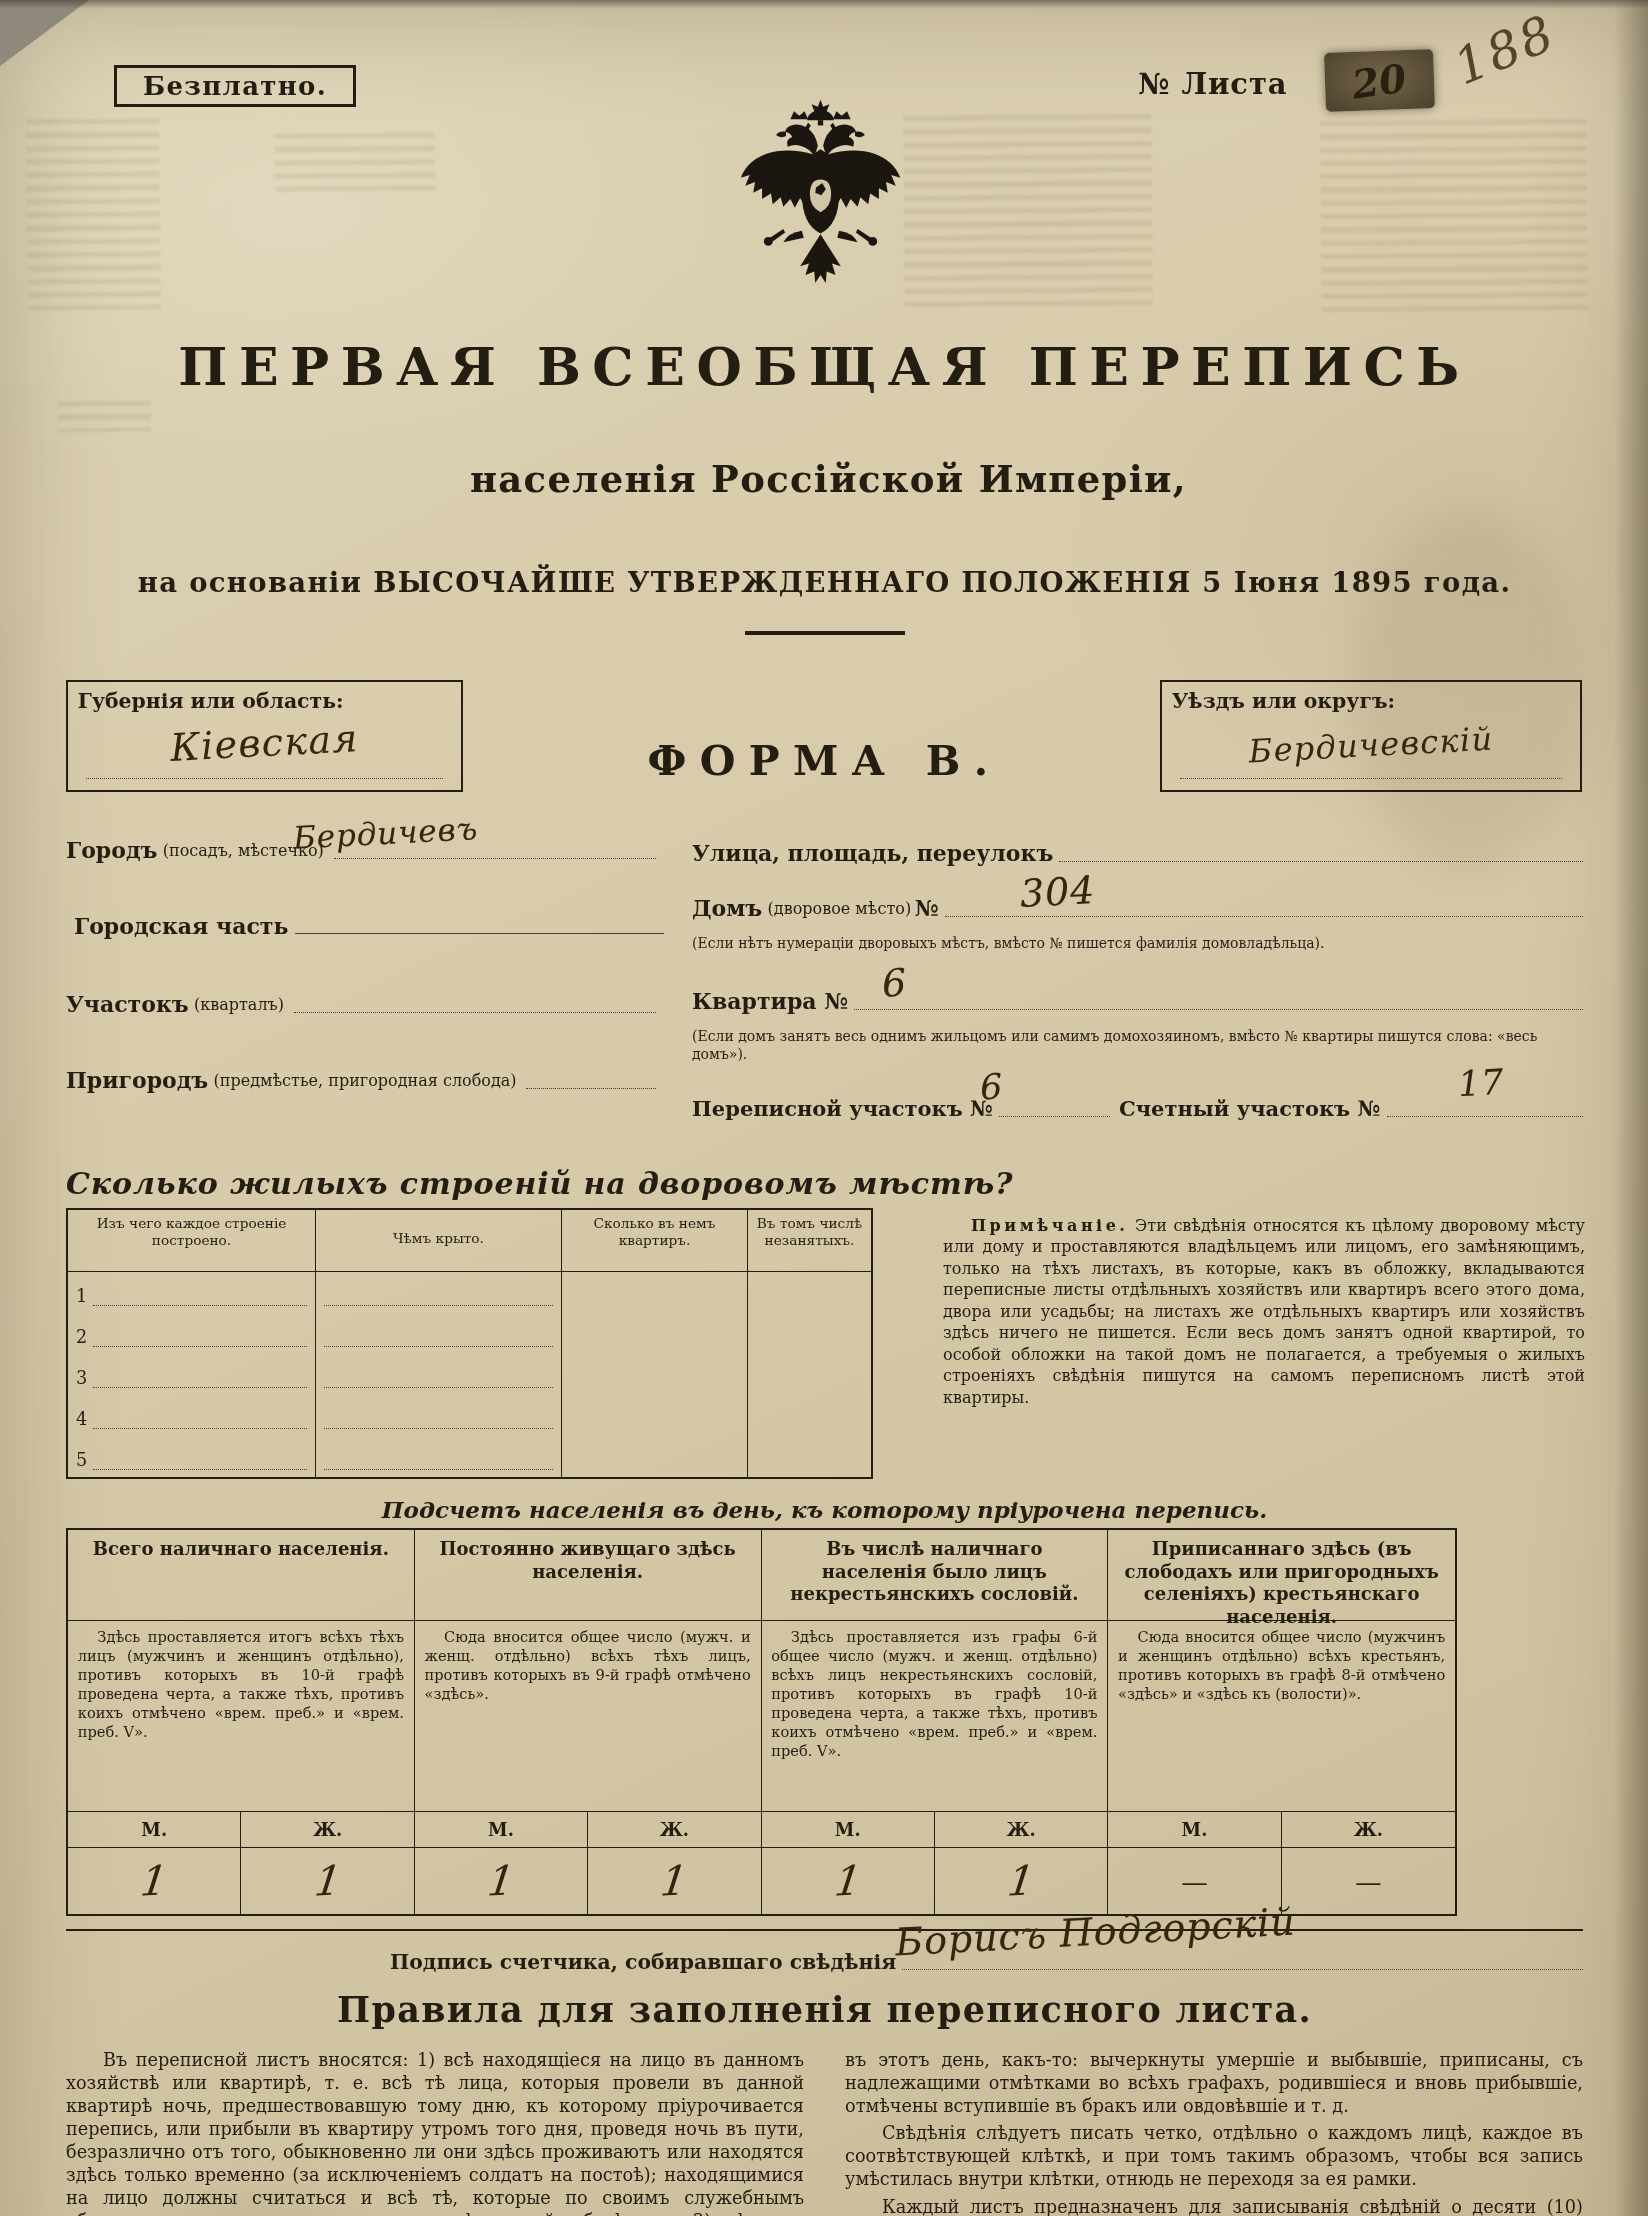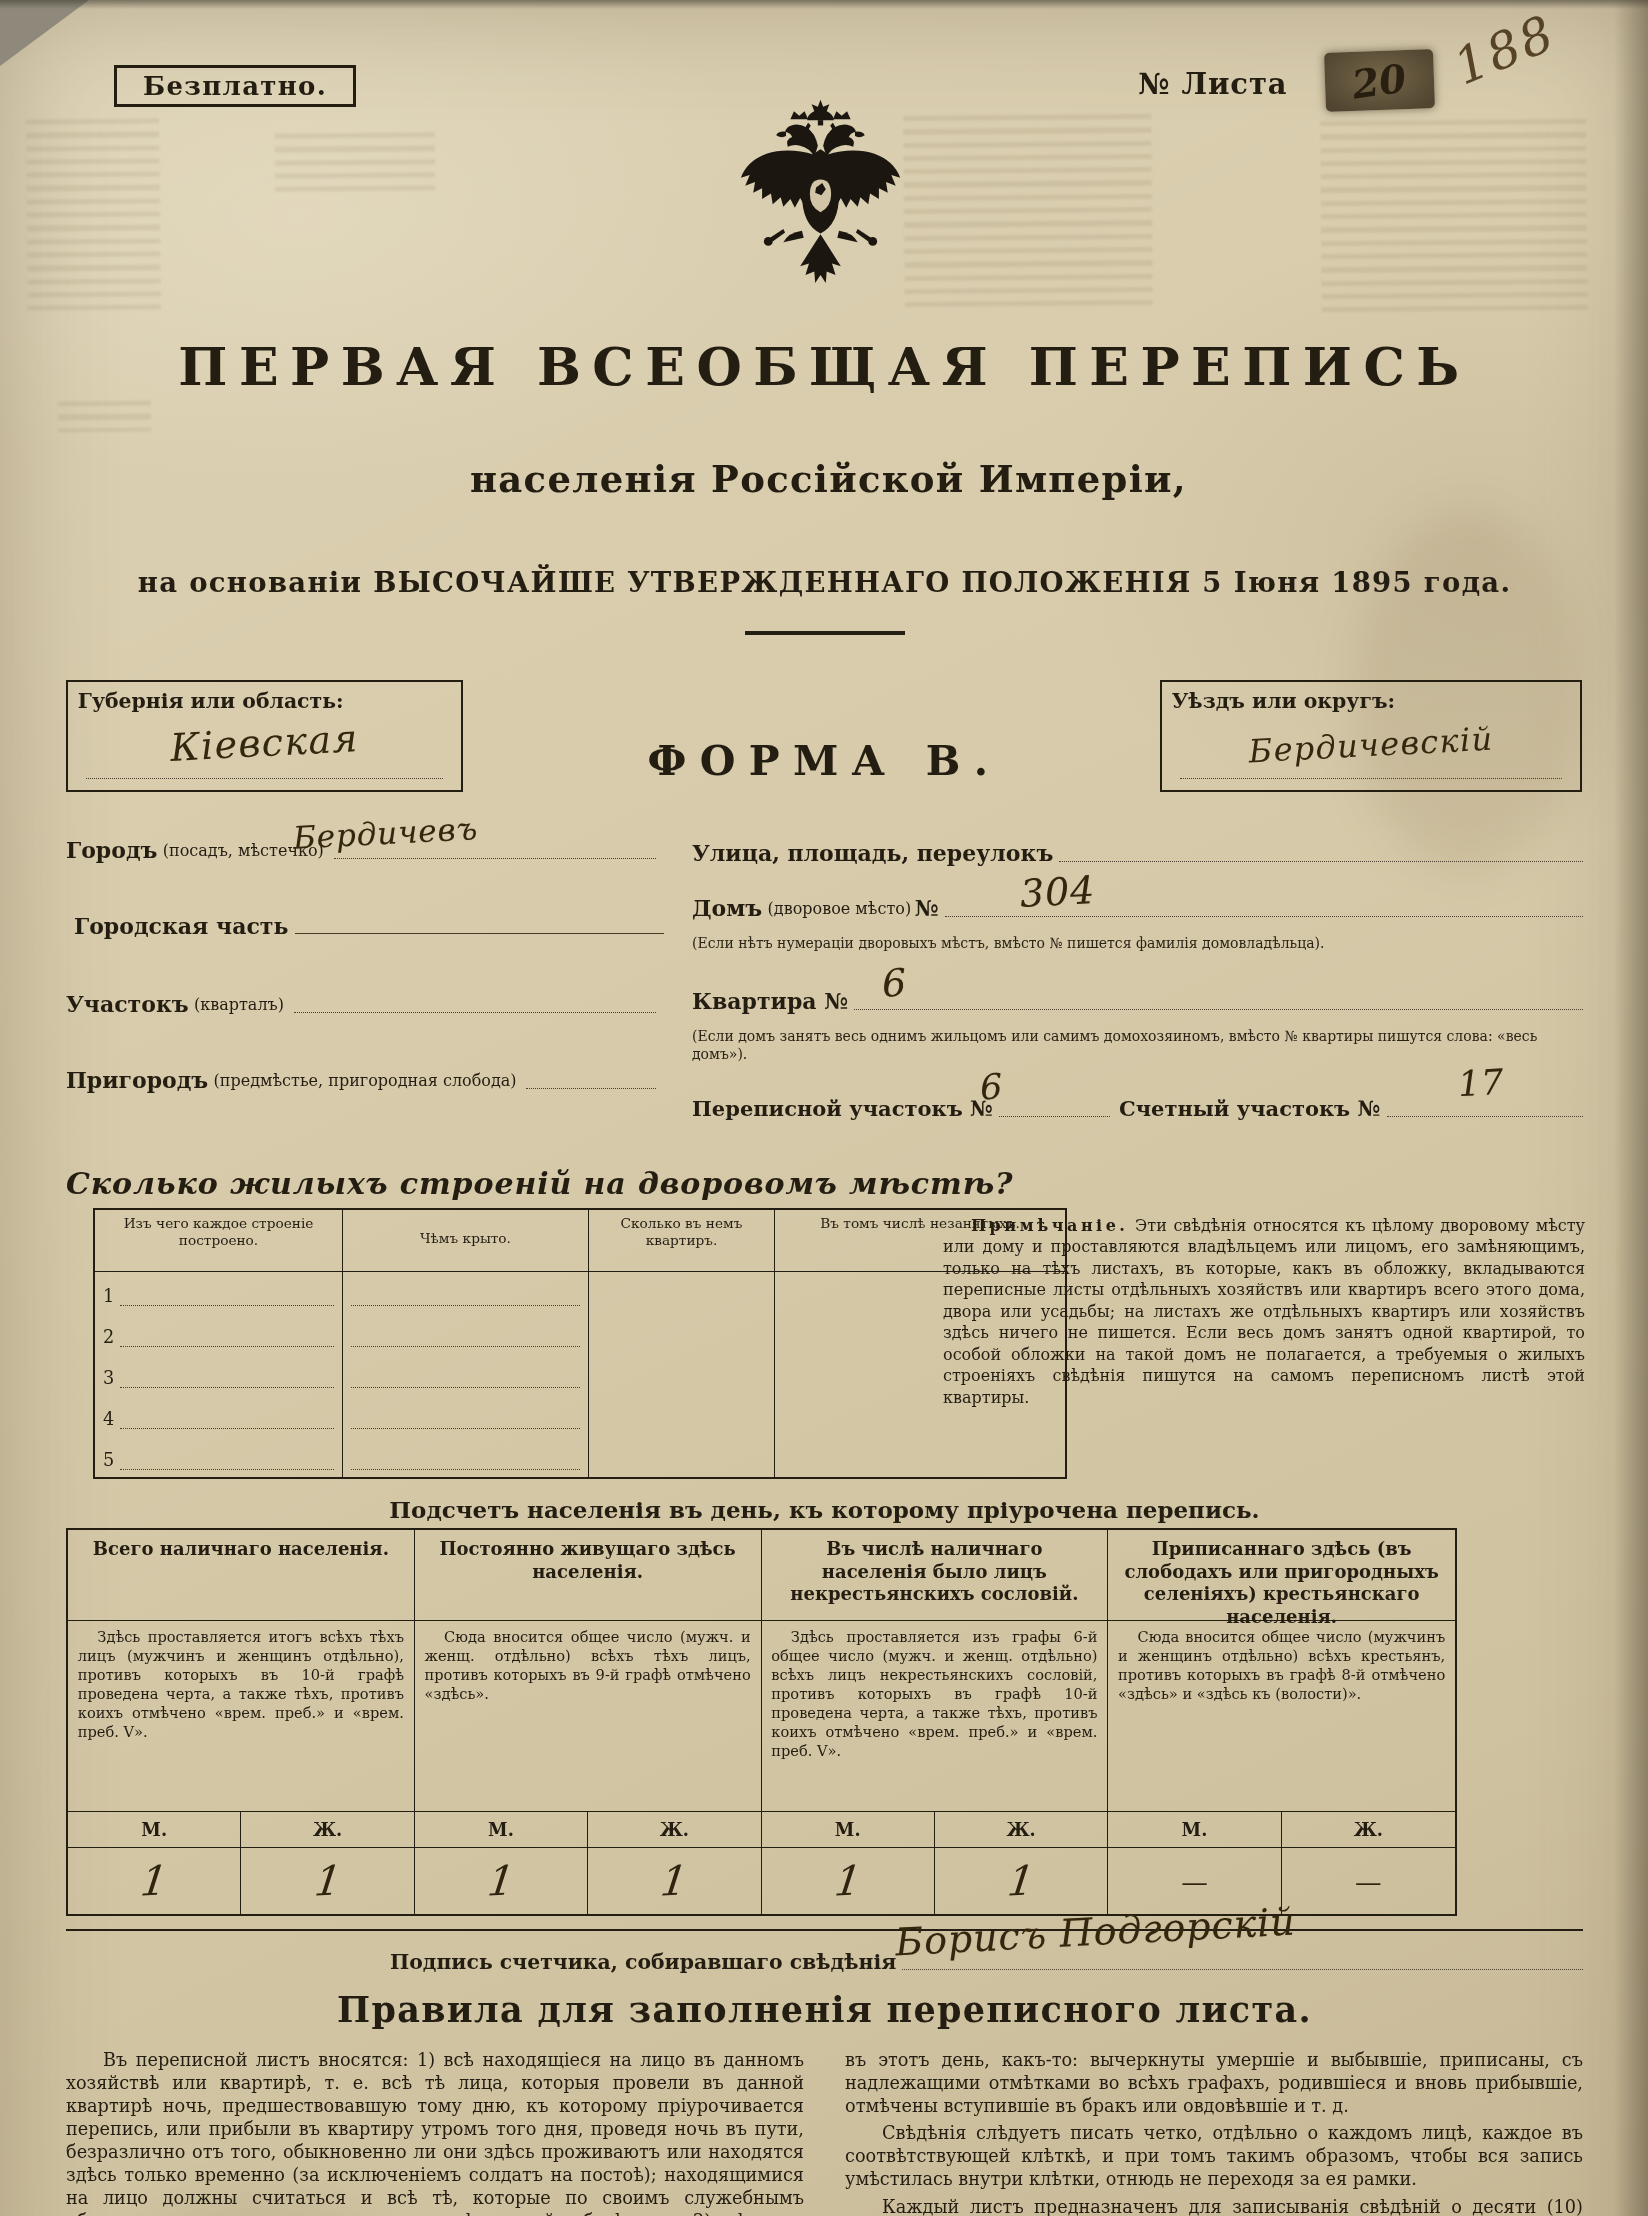--- a/index.html
+++ b/index.html
@@ -45,30 +45,30 @@
   .frow{position:absolute;display:flex;align-items:flex-end;}
   .flabel{font-size:22px;font-weight:bold;white-space:nowrap;}
   .fparen{font-size:16px;margin:0 3.5px 2.7px 5.3px;white-space:nowrap;}
   .dotline{flex:1;border-bottom:1.8px dotted #4c4130;margin:0 0 4.4px 6.2px;min-width:22px;}
   .solidline{flex:1;border-bottom:1.3px solid #463c2c;margin:0 0 5.3px 7px;}
   .dotseg{width:111px;border-bottom:1.8px dotted #4c4130;margin:0 8.9px 4.4px 6.2px;}
   .note-small{position:absolute;font-size:14px;line-height:1.3;color:#2b2316;}
   .hand{position:absolute;font-style:italic;color:#32260f;white-space:nowrap;transform:rotate(-3deg);letter-spacing:0.9px;text-shadow:0 0 0.9px rgba(60,40,10,.25);}
   
   .bq{left:66px;top:1166px;font-size:30px;font-weight:bold;font-style:italic;letter-spacing:0.9px;}
-  .btable{left:66px;top:1208px;width:974px;border:2.7px solid #241d12;display:grid;grid-template-columns:248px 246px 186px 1fr;grid-template-rows:62px repeat(5,41px);position:absolute;margin-left:27px;}
+  .btable{left:66px;top:1208px;width:807px;border:2.7px solid #241d12;display:grid;grid-template-columns:248px 246px 186px 1fr;grid-template-rows:62px repeat(5,41px);position:absolute;}
   .bth{border-right:1.3px solid #241d12;border-bottom:1.8px solid #241d12;font-size:13.7px;line-height:1.25;text-align:center;padding:5.3px 4.4px;}
   .btd{border-right:1.3px solid #241d12;display:flex;align-items:flex-end;padding:0 8px 7px 8px;}
   .cl{border-right:none !important;}
   .rownum{font-size:17.7px;margin-right:5.3px;line-height:1;}
   .guide{flex:1;border-bottom:1.3px dotted #4c4130;}
   .bnote{position:absolute;left:943px;top:1215px;width:642px;font-size:16px;line-height:1.34;text-align:justify;text-indent:28px;}
   .bnote .lead{font-weight:bold;letter-spacing:3.5px;}
   
-  .ctitle{top:1496px;font-size:23px;font-weight:bold;}
+  .ctitle{top:1496px;font-size:23px;font-weight:bold;font-style:italic;}
   .ctable{position:absolute;left:66px;top:1528px;width:1391px;border:2.7px solid #241d12;display:grid;grid-template-columns:repeat(8,1fr);grid-template-rows:91px 191px 36px 66px;}
   .cgh{grid-column:span 2;border-right:1.8px solid #241d12;border-bottom:1.3px solid #241d12;font-size:18px;font-weight:bold;text-align:center;line-height:1.25;padding:8px 11.5px 0;}
   .cgd{grid-column:span 2;border-right:1.8px solid #241d12;border-bottom:1.3px solid #241d12;font-size:14.6px;line-height:1.3;text-align:justify;padding:7px 9.8px;text-indent:19.5px;}
   .cmf{border-right:0.9px solid #241d12;border-bottom:1.3px solid #241d12;font-size:17.7px;font-weight:bold;display:flex;align-items:center;justify-content:center;}
   .cval{border-right:0.9px solid #241d12;display:flex;align-items:center;justify-content:center;}
   .ge{border-right:1.8px solid #241d12;}
   .hv{font-size:41px;font-style:italic;color:#2f2410;transform:skewX(-10deg) rotate(-3deg);}
   .dash{font-size:26.6px;color:#2f2410;}
   .under-line{left:66px;top:1929px;width:1517px;height:1.8px;background:#241d12;}
   

